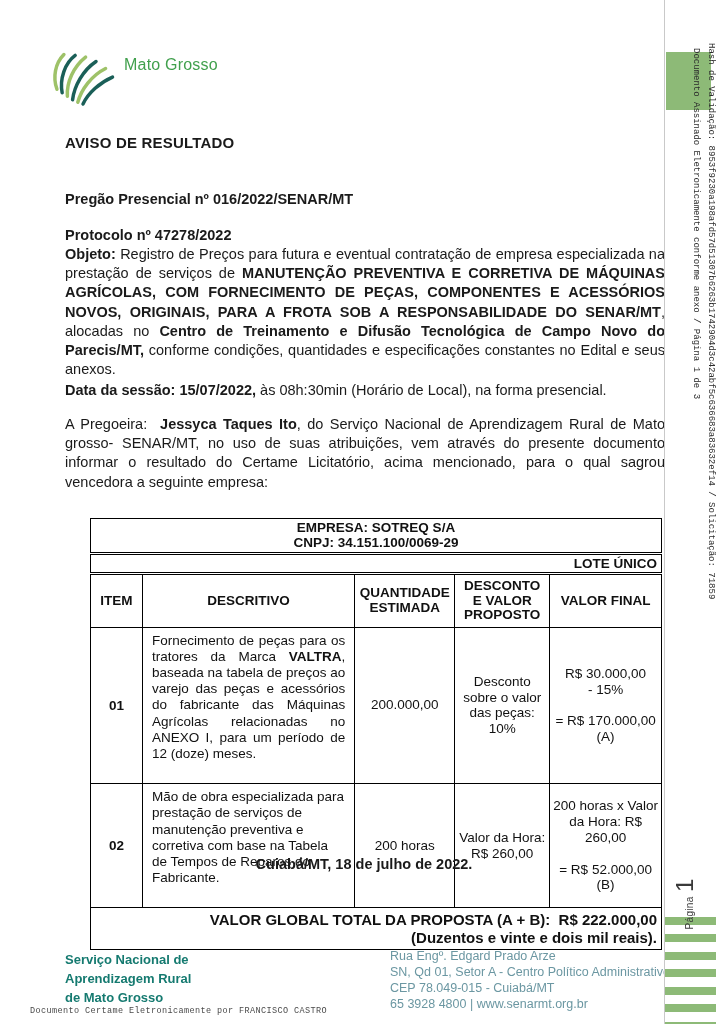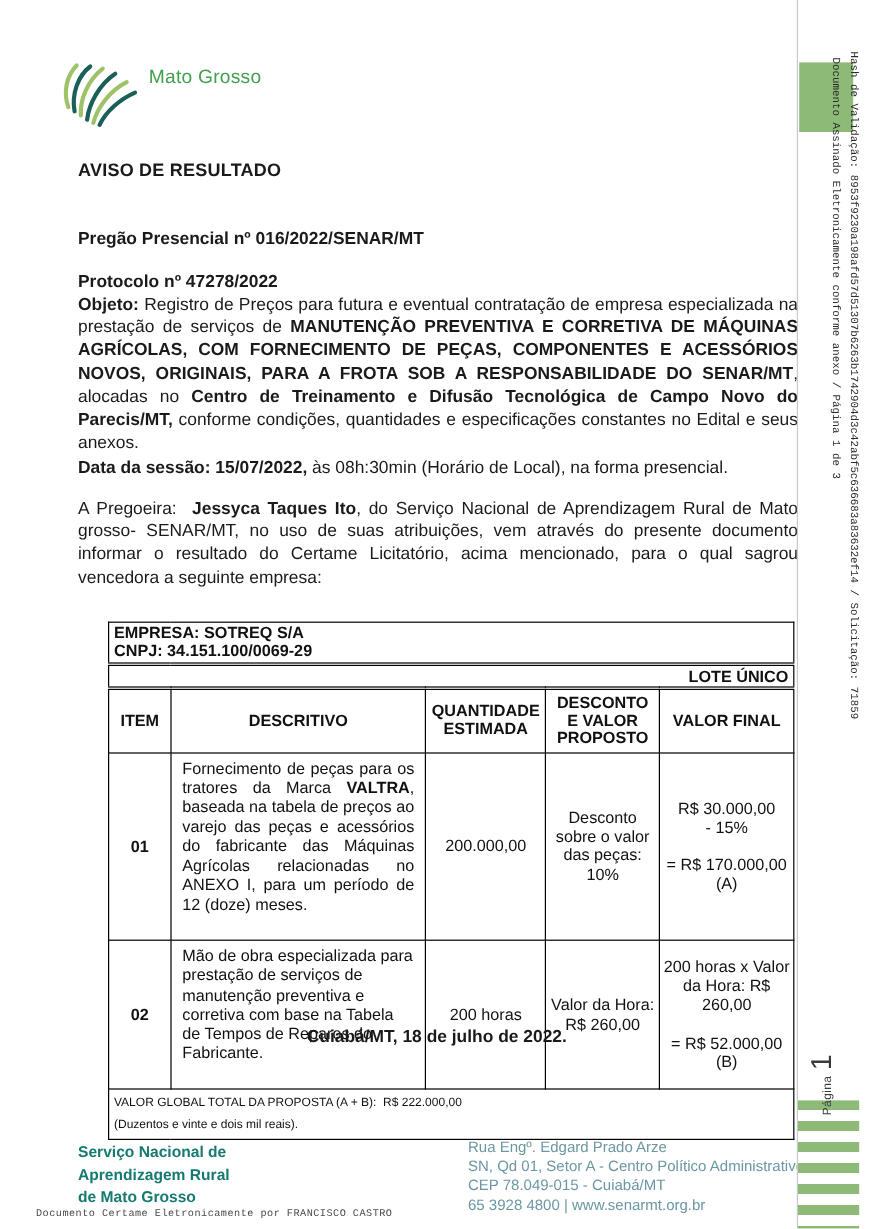--- a/index.html
+++ b/index.html
@@ -27,29 +27,29 @@
   .bodyblock{position:absolute;left:65px;width:600px;font-size:14.5px;line-height:19.2px}
   .bold{font-weight:700}
   .just{text-align:justify}
   .pre{white-space:pre-line}
   .b{font-weight:700}
 
   
   .rtable-wrap{position:absolute;left:90px;top:518px;width:572px}
   table.rtable{width:100%;border-collapse:collapse;font-size:13.5px}
   table.rtable td,table.rtable th{border:1px solid #000;vertical-align:middle;color:#111}
-  .rtable .company-cell{padding:2px 4px;font-weight:700;line-height:14.5px}
+  .rtable .company-cell{padding:2px 4px;text-align:center;font-weight:700;line-height:14.5px}
   .rtable .lote-cell{padding:1px 4px;text-align:right;font-weight:700;
                      border-top:3px double #000;border-bottom:3px double #000;line-height:15px}
   .rtable th{font-weight:700;text-align:center;padding:4px 3px;line-height:14.5px;font-size:13.5px}
   .rtable .c{text-align:center}
   .rtable .item{font-weight:700}
   .rtable .desc{padding:5px 9px 21px 9px;line-height:16.2px;vertical-align:top}
   .rtable .celpad{padding:4px 3px;line-height:15.8px}
-  .rtable .total-cell{padding:3px 4px;text-align:left;font-weight:400;line-height:17.5px;font-size:10px}
+  .rtable .total-cell{padding:3px 4px;text-align:right;font-weight:700;line-height:17.5px;font-size:15px}
 
   .closing-date{position:absolute;left:65px;width:598px;top:856px;text-align:center;
                 font-size:14.5px;font-weight:700}
 
   
   .footer-org{position:absolute;left:65px;top:950px;font-size:13px;font-weight:700;
               line-height:19px;color:var(--footer-teal);white-space:pre-line}
   .footer-addr{position:absolute;left:390px;top:948px;font-size:12.5px;line-height:16px;
                color:var(--address-teal);white-space:pre-line}
   .signature{position:absolute;left:30px;top:1006px;font-family:"Liberation Mono","DejaVu Sans Mono",monospace;

